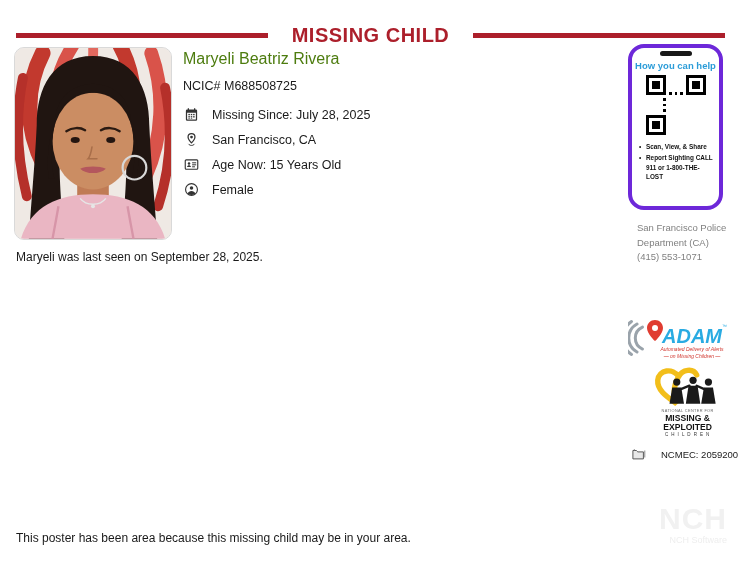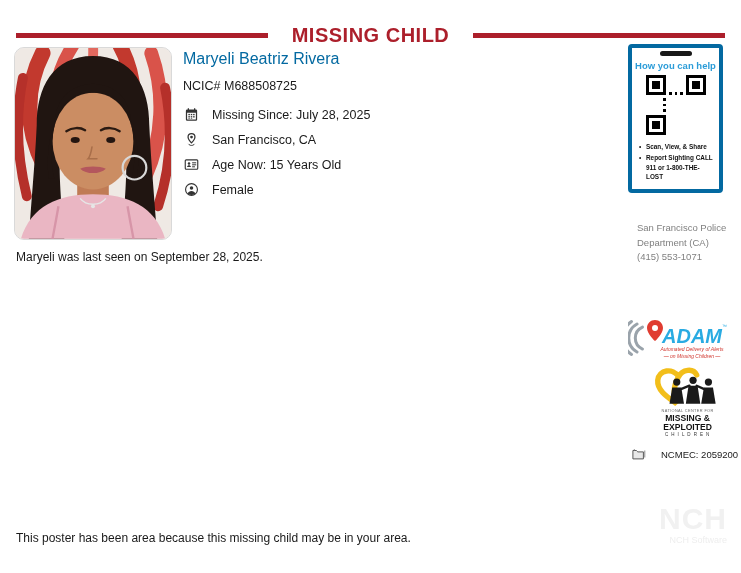--- a/index.html
+++ b/index.html
@@ -31,33 +31,33 @@
     overflow: hidden; background: #f3efec;
   }
   .photo-frame svg { display: block; width: 100%; height: 100%; }
   .photo-caption {
     position: absolute; left: 16px; top: 250px;
     font-size: 12px; color: #1a1a1a;
   }
 
   
   .details { position: absolute; left: 183px; top: 49px; width: 300px; }
-  .child-name { font-size: 16px; color: #0369a1; line-height: 20px; }
+  .child-name { font-size: 16px; color: #4d7c0f; line-height: 20px; }
   .child-ncic { font-size: 12.5px; color: #1a1a1a; margin-top: 9px; line-height: 16px; }
   .detail-row { display: flex; align-items: center; height: 25px; margin-top: 0; }
   .detail-rows { margin-top: 8px; }
   .detail-row .icon { width: 16px; height: 16px; flex: 0 0 16px; display: flex; align-items: center; justify-content: center; }
   .detail-row .icon svg { width: 15px; height: 15px; }
   .detail-row .txt { font-size: 12.5px; margin-left: 13px; color: #1a1a1a; }
 
   
   .phone {
     position: absolute; left: 628px; top: 44px;
-    width: 95px; height: 149px;
-    border: 4px solid #0369a1; border-radius: 4px;
+    width: 95px; height: 166px;
+    border: 4px solid #6d28d9; border-radius: 16px;
     background: #ffffff;
   }
   .phone .notch {
     position: absolute; top: 3px; left: 50%; transform: translateX(-50%);
     width: 32px; height: 5px; border-radius: 3px; background: #181818;
   }
   .phone .help-title {
     margin-top: 12px; text-align: center;
     font-size: 9.5px; font-weight: bold; color: #2B9CD8;
   }

